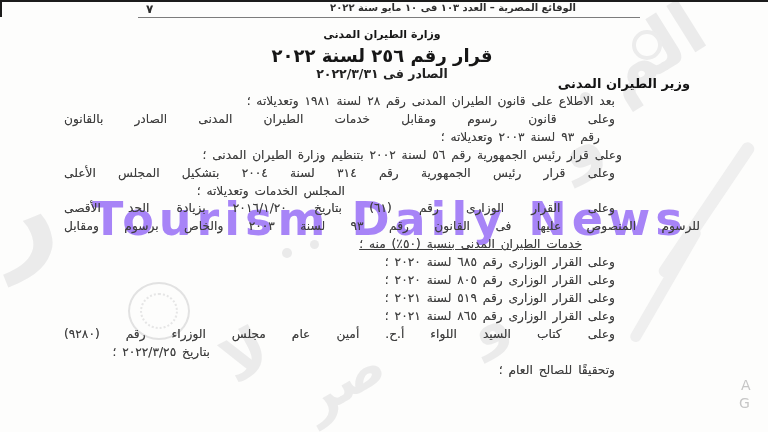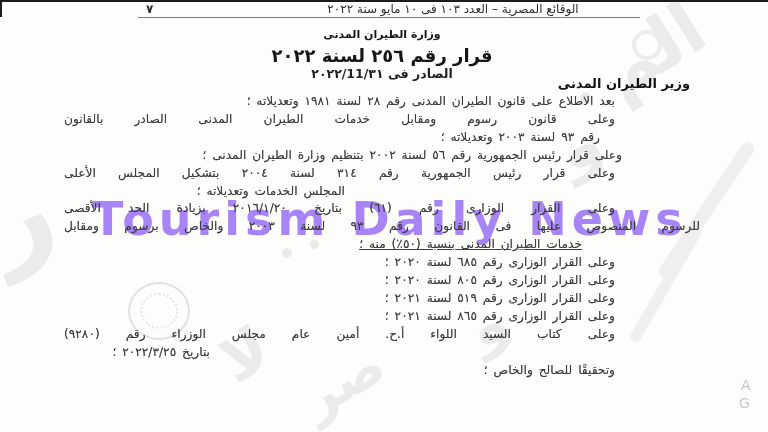--- a/index.html
+++ b/index.html
@@ -12,21 +12,21 @@
   
   .top-rule{position:absolute;left:0;top:0;width:768px;height:2px;background:#1c1c1c;z-index:3;}
   .left-tick{position:absolute;left:0;top:0;width:2px;height:17px;background:#1c1c1c;z-index:3;}
   
   .pagenum{
     position:absolute;left:146px;top:2px;font-size:12px;font-weight:bold;
     color:#2e2e2e;z-index:3;
   }
   .issue{
     position:absolute;left:453px;top:2px;transform:translateX(-50%);
-    white-space:nowrap;direction:rtl;font-size:12px;font-weight:normal;
+    white-space:nowrap;direction:rtl;font-size:10px;font-weight:bold;
     color:#2e2e2e;z-index:3;letter-spacing:.2px;
   }
   .header-rule{position:absolute;left:138px;top:17px;width:502px;height:1px;background:#7c7c7c;z-index:3;}
   
   .titleblock{
     position:absolute;left:64px;top:25px;width:636px;text-align:center;
     direction:rtl;z-index:3;color:#161616;
   }
   .title-ministry{font-size:11px;font-weight:bold;line-height:20px;letter-spacing:.2px;}
   .title-decree{font-size:18px;font-weight:bold;line-height:18px;margin-top:2px;}
@@ -94,39 +94,39 @@
 
 <div class="top-rule"></div>
 <div class="left-tick"></div>
 <div class="pagenum">٧</div>
 <div class="issue">الوقائع المصرية – العدد ١٠٣ فى ١٠ مايو سنة ٢٠٢٢</div>
 <div class="header-rule"></div>
 
 <div class="titleblock">
   <div class="title-ministry">وزارة الطيران المدنى</div>
   <div class="title-decree">قرار رقم ٢٥٦ لسنة ٢٠٢٢</div>
-  <div class="title-issued">الصادر فى ٢٠٢٢/11/٣١</div>
+  <div class="title-issued">الصادر فى ٢٠٢٢/٣/٣١</div>
 </div>
 
 <div class="bodycol">
   <div class="body-heading">وزير الطيران المدنى</div>
   <div>
       <div class="line" style="padding-right: 85px;">بعد الاطلاع على قانون الطيران المدنى رقم ٢٨ لسنة ١٩٨١ وتعديلاته ؛</div>
       <div class="line justify" style="padding-right: 85px;">وعلى قانون رسوم ومقابل خدمات الطيران المدنى الصادر بالقانون</div>
       <div class="line" style="padding-right: 100px;">رقم ٩٣ لسنة ٢٠٠٣ وتعديلاته ؛</div>
       <div class="line" style="padding-right: 78px;">وعلى قرار رئيس الجمهورية رقم ٥٦ لسنة ٢٠٠٢ بتنظيم وزارة الطيران المدنى ؛</div>
       <div class="line justify" style="padding-right: 85px;">وعلى قرار رئيس الجمهورية رقم ٣١٤ لسنة ٢٠٠٤ بتشكيل المجلس الأعلى</div>
       <div class="line" style="padding-right: 355px;">المجلس الخدمات وتعديلاته ؛</div>
       <div class="line justify" style="padding-right: 85px;">وعلى القرار الوزارى رقم (٦١) بتاريخ ٢٠١٦/١/٢٠ بزيادة الحد الأقصى</div>
       <div class="line justify" style="padding-right: 0px;">للرسوم المنصوص عليها فى القانون رقم ٩٣ لسنة ٢٠٠٣ والخاص برسوم ومقابل</div>
       <div class="line" style="padding-right: 118px; text-decoration: underline;">خدمات الطيران المدنى بنسبة (٥٠٪) منه ؛</div>
       <div class="line" style="padding-right: 85px;">وعلى القرار الوزارى رقم ٦٨٥ لسنة ٢٠٢٠ ؛</div>
       <div class="line" style="padding-right: 85px;">وعلى القرار الوزارى رقم ٨٠٥ لسنة ٢٠٢٠ ؛</div>
       <div class="line" style="padding-right: 85px;">وعلى القرار الوزارى رقم ٥١٩ لسنة ٢٠٢١ ؛</div>
       <div class="line" style="padding-right: 85px;">وعلى القرار الوزارى رقم ٨٦٥ لسنة ٢٠٢١ ؛</div>
       <div class="line justify" style="padding-right: 85px;">وعلى كتاب السيد اللواء أ.ح. أمين عام مجلس الوزراء رقم (٩٢٨٠)</div>
       <div class="line" style="padding-right: 490px;">بتاريخ ٢٠٢٢/٣/٢٥ ؛</div>
-      <div class="line" style="padding-right: 85px;">وتحقيقًا للصالح والخاص ؛</div>
+      <div class="line" style="padding-right: 85px;">وتحقيقًا للصالح العام ؛</div>
     </div>
 </div>
 
 <div class="corner-letter" style="left:741px;top:377px;">A</div>
 <div class="corner-letter" style="left:739px;top:395px;">G</div>
 
 </body></html>

